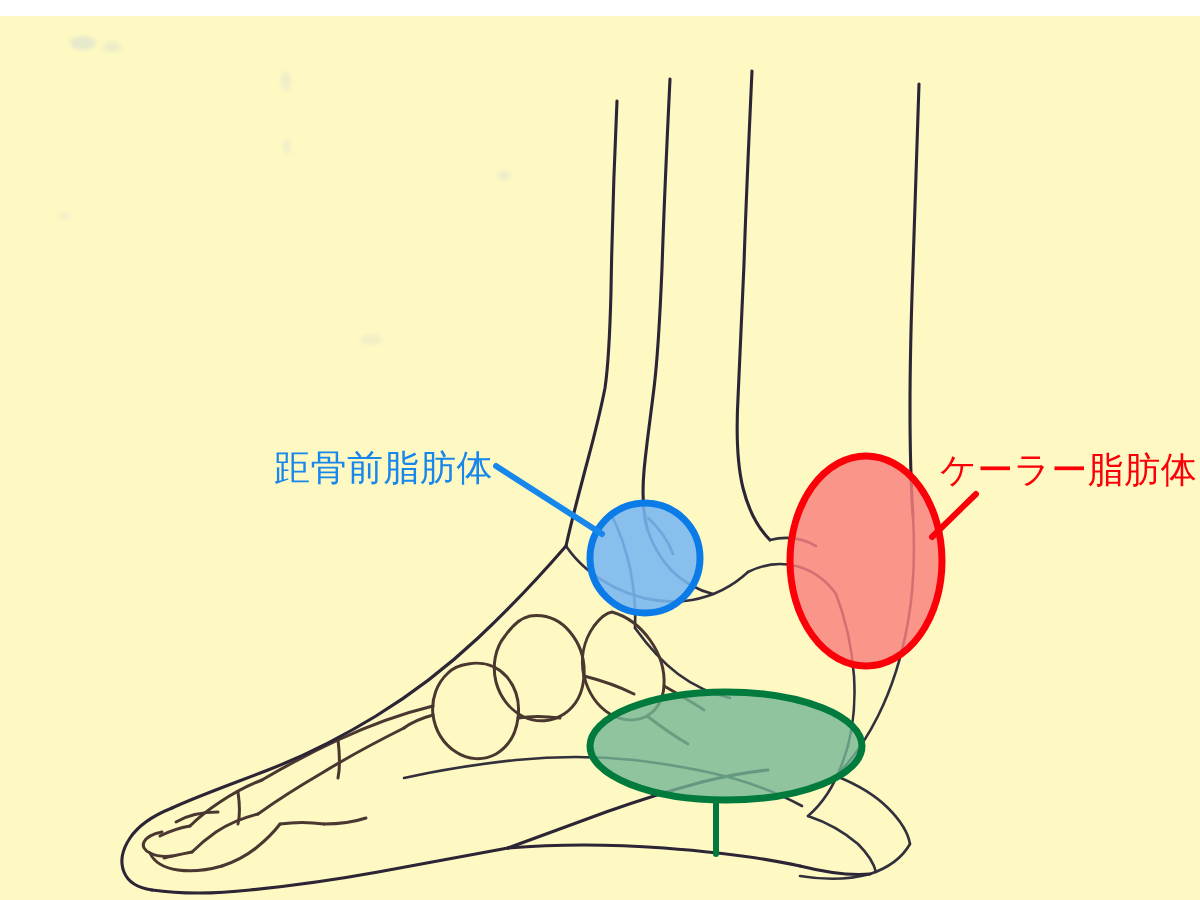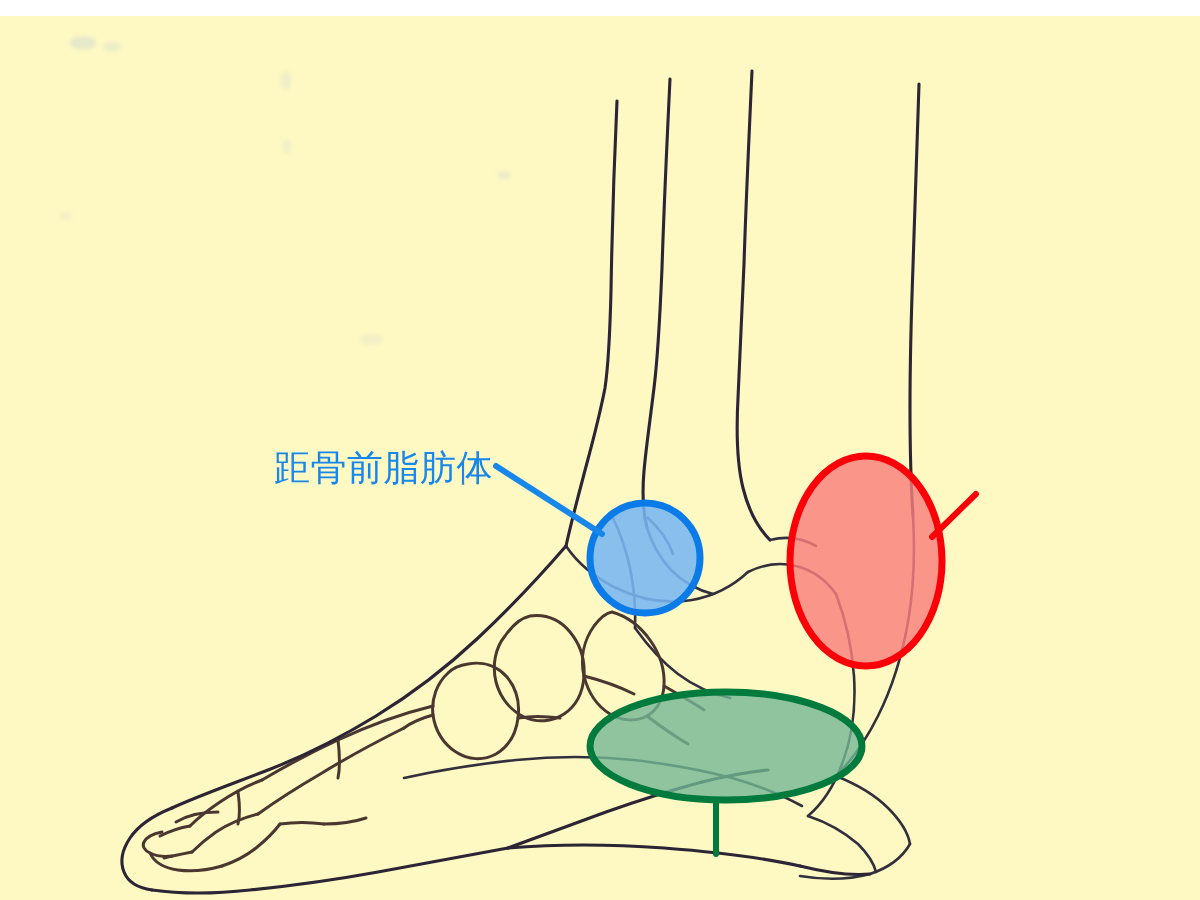--- a/index.html
+++ b/index.html
@@ -162,15 +162,16 @@
         <circle cx="645" cy="542" r="55" fill="#77b6f2" fill-opacity="0.88" stroke="#0b7be8" stroke-width="7"></circle>
         <line x1="496" y1="450" x2="602" y2="518" stroke="#1887ec" stroke-width="6" stroke-linecap="round"></line>
       </g>
 
     </g>
 
   </svg>
 
   <div class="label-text" style="left:274px; top:434px; color:#1887ec;">距骨前脂肪体</div>
 
+  <div class="label-text" style="left:940px; top:436px; color:#fb0008;">ケーラー脂肪体</div>
 
 
 </div>
 
 </body></html>

